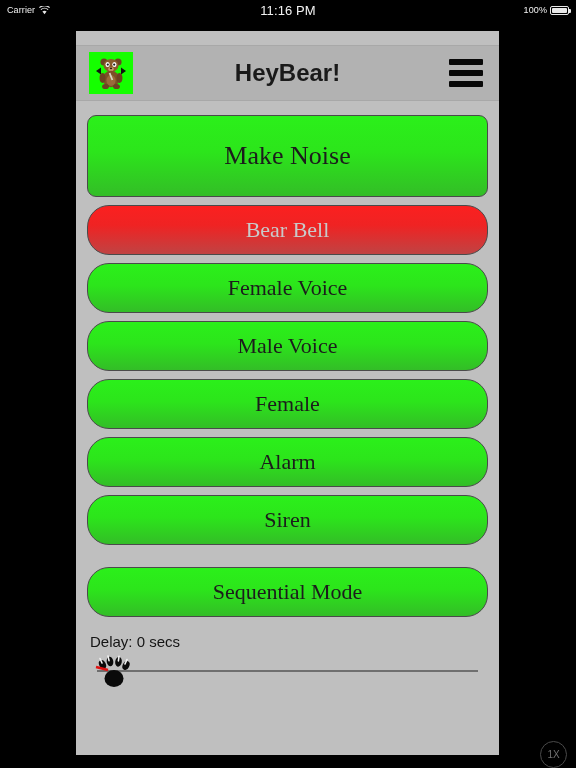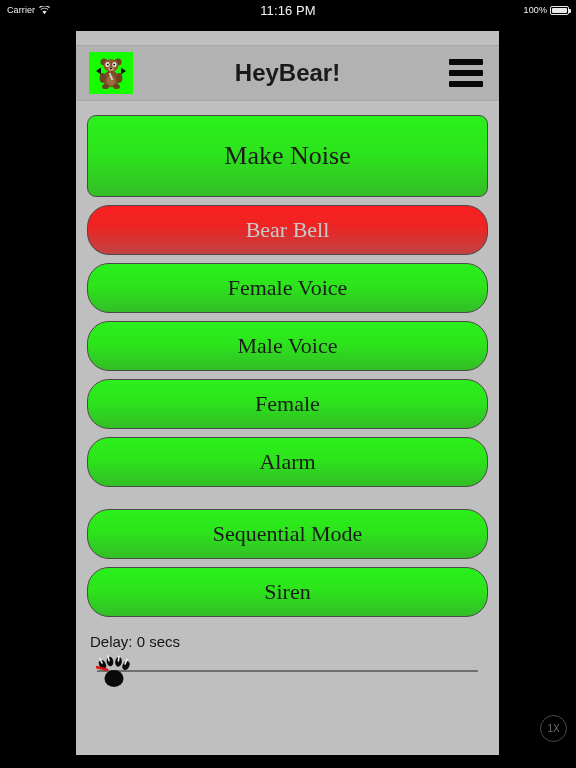--- a/index.html
+++ b/index.html
@@ -179,21 +179,21 @@
     cursor: pointer;
   }
   .slider-thumb svg { display: block; }
   .thumb-left  { left: 8px; }
   .thumb-right { right: 6px; top: 4px; }
 
   
   .scale-badge {
     position: absolute;
     right: 9px;
-    bottom: 26px;
+    bottom: 0;
     width: 27px; height: 27px;
     border: 1px solid #4a4a4a;
     border-radius: 50%;
     color: #707070;
     font-size: 10px;
     display: flex;
     align-items: center;
     justify-content: center;
     cursor: pointer;
   }
@@ -260,22 +260,22 @@
   </div>
 
   <div class="content">
 
     <button class="sound-btn btn-hero">Make Noise</button>
     <button class="sound-btn red btn-row">Bear Bell</button>
     <button class="sound-btn btn-row">Female Voice</button>
     <button class="sound-btn btn-row">Male Voice</button>
     <button class="sound-btn btn-row">Female</button>
     <button class="sound-btn btn-row">Alarm</button>
+    <button class="sound-btn btn-row">Siren</button>
     <button class="sound-btn btn-row btn-gap">Sequential Mode</button>
-    <button class="sound-btn btn-row">Siren</button>
 
     <div class="slider-block">
       <div class="slider-label">Delay: 0 secs</div>
       <div class="slider-row">
         <div class="slider-track"></div>
         <div class="slider-thumb thumb-left">
           <svg width="38" height="38" viewBox="0 0 38 38">
             <ellipse cx="19" cy="26.5" rx="9.5" ry="8.5" fill="#0a0a0a"></ellipse>
             <ellipse cx="7.5" cy="12.5" rx="3.3" ry="4.6" fill="#0a0a0a" transform="rotate(-26 7.5 12.5)"></ellipse>
             <ellipse cx="15" cy="9.5" rx="3.3" ry="4.9" fill="#0a0a0a" transform="rotate(-9 15 9.5)"></ellipse>

